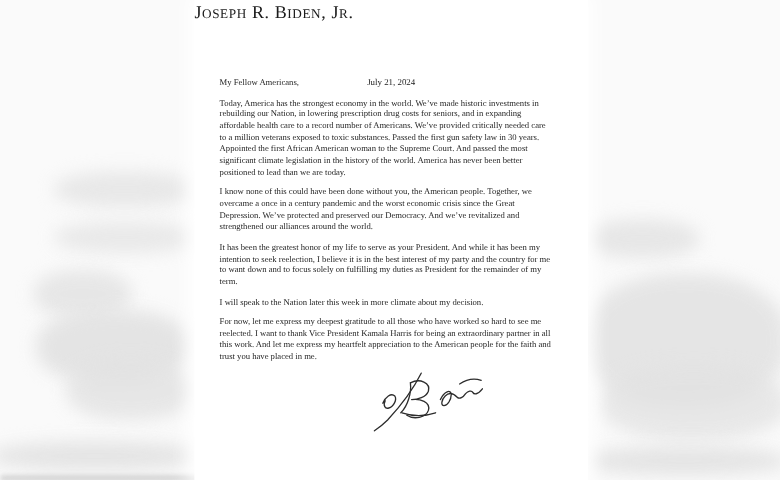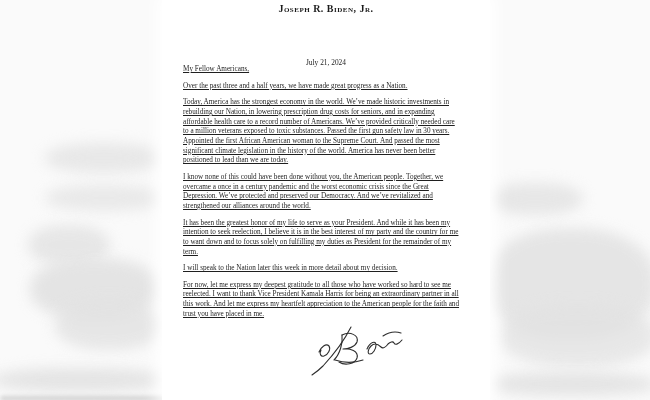--- a/index.html
+++ b/index.html
@@ -20,44 +20,42 @@
   .blob.sharp { filter: blur(2px); border-radius: 2px; background: var(--edge, #c9c9c9); }
   
   .paper {
     position: absolute;
     left: 162px; top: 0; width: 328px; height: 400px;
     background: var(--paper, #ffffff);
     box-shadow: 0 0 14px 6px rgba(255,255,255,0.95);
   }
   .letterhead {
     margin-top: 3px;
-    text-align: center;
+    text-align: left;
     font-variant: small-caps;
-    font-size: 10px;
+    font-size: 15px;
     letter-spacing: 0.5px;
     color: #1b1b1b;
-    font-weight: bold;
   }
   .date {
     margin-top: 44px;
     text-align: center;
     font-size: 7.4px;
     color: #222;
   }
   .body {
     position: absolute;
     left: 21px; top: 65px; width: 302px;
     font-size: 7.2px;
     line-height: 9.65px;
     color: var(--ink, #1f1f1f);
   }
   .body p {
     margin: 0 0 7px 0;
     white-space: pre;
-    text-decoration: underline;
   }
   .sig {
     display: block;
     margin: -2px 0 0 100px;
   }
   .sig path {
     fill: none;
     stroke: #2d2d2d;
     stroke-width: 1.1;
     stroke-linecap: round;
@@ -86,37 +84,36 @@
   <div class="blob" style="left:350px;top:-4px;width:18px;height:8px;opacity:.4"></div>
 
   <div class="blob sharp" style="left:0;top:396px;width:392px;height:5px;opacity:.8"></div>
 
   <div class="paper">
     <div class="letterhead">Joseph R. Biden, Jr.</div>
     <div class="date">July 21, 2024</div>
 
     <div class="body">
       <p>My Fellow Americans,</p>
-      <p>Over the past three and a half years, we have made great progress as a Nation.</p>
       <p>Today, America has the strongest economy in the world. We’ve made historic investments in
 rebuilding our Nation, in lowering prescription drug costs for seniors, and in expanding
 affordable health care to a record number of Americans. We’ve provided critically needed care
 to a million veterans exposed to toxic substances. Passed the first gun safety law in 30 years.
 Appointed the first African American woman to the Supreme Court. And passed the most
 significant climate legislation in the history of the world. America has never been better
 positioned to lead than we are today.</p>
       <p>I know none of this could have been done without you, the American people. Together, we
 overcame a once in a century pandemic and the worst economic crisis since the Great
 Depression. We’ve protected and preserved our Democracy. And we’ve revitalized and
 strengthened our alliances around the world.</p>
       <p>It has been the greatest honor of my life to serve as your President. And while it has been my
 intention to seek reelection, I believe it is in the best interest of my party and the country for me
 to want down and to focus solely on fulfilling my duties as President for the remainder of my
 term.</p>
-      <p>I will speak to the Nation later this week in more detail about my decision.</p>
+      <p>I will speak to the Nation later this week in more climate about my decision.</p>
       <p>For now, let me express my deepest gratitude to all those who have worked so hard to see me
 reelected. I want to thank Vice President Kamala Harris for being an extraordinary partner in all
 this work. And let me express my heartfelt appreciation to the American people for the faith and
 trust you have placed in me.</p>
 
       <svg class="sig" width="140" height="58" viewBox="0 0 140 58" aria-hidden="true">
         <path d="M68,3 C63,13 52,29 40,42 C36,46 32,49 29,51"></path>
         <path d="M36,28 c2,-5 7,-9 10,-6 c2,3 -1,9 -5,10 c-3,1 -5,-2 -3,-6"></path>
         <path d="M59,11 c1,8 -2,19 -8,25"></path>
         <path d="M59,11 c8,-4 17,0 15,7 c-2,5 -9,7 -14,7 c7,-1 16,2 14,9 c-2,6 -12,8 -18,4"></path>

